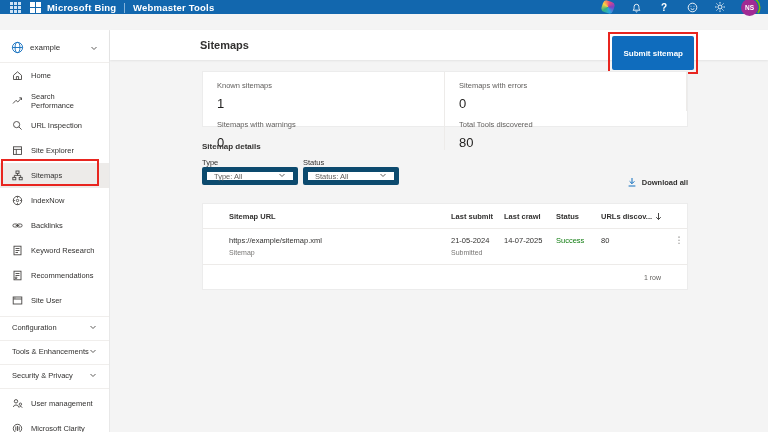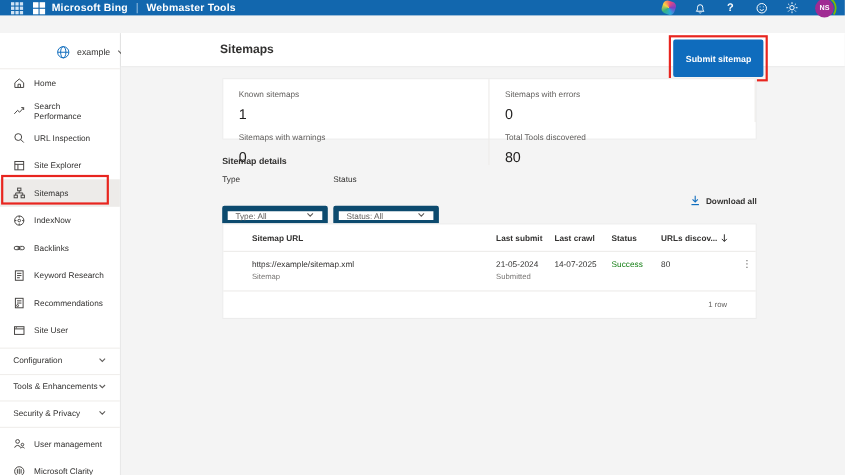--- a/index.html
+++ b/index.html
@@ -15,21 +15,21 @@
   .brand-sep { margin:0 7px; color:#9dc3e4; font-size:10px; font-weight:normal; }
   .top-icons { margin-left:auto; display:flex; align-items:center; gap:14px; }
   .tico { width:14px; height:14px; display:flex; align-items:center; justify-content:center; cursor:pointer; }
   .pinwheel { width:12px; height:12px; border-radius:4px; transform:rotate(18deg); background:conic-gradient(#e64a7e,#7d3fc5,#2ba7e0,#36b37e,#ffd23e,#e64a7e); }
   .help-glyph { font-size:10px; color:#fff; font-weight:bold; }
   .avatar { position:relative; width:17px; height:17px; border-radius:50%; background:#a02b93; display:flex; align-items:center; justify-content:center; font-size:6.5px; font-weight:bold; color:#fff; cursor:pointer; }
   .avatar svg { position:absolute; inset:-3px; }
 
   
   .sidebar { position:absolute; top:30px; left:0; width:110px; bottom:0; background:#fff; border-right:1px solid #e8e8e8; padding-top:5px; }
-  .site-selector { height:24px; display:flex; align-items:center; gap:6px; padding:0 11px; cursor:pointer;margin-left:40px; }
+  .site-selector { height:24px; display:flex; align-items:center; gap:6px; padding:0 11px; cursor:pointer; }
   .site-name { font-size:8px; color:#323130; }
   .sel-chevron { margin-left:auto; }
   .sdiv { border-top:1px solid #f0eeec; margin:3px 0 0 0; }
   .nav-item { height:25px; display:flex; align-items:center; gap:8px; padding:0 12px; font-size:7.5px; color:#323130; cursor:pointer; }
   .nav-item.selected { background:#edebe9; }
   .nicon { width:11px; height:11px; flex:0 0 11px; display:flex; align-items:center; justify-content:center; }
   .nav-section { height:20px; display:flex; align-items:center; justify-content:space-between; padding:0 12px; font-size:7.5px; color:#323130; cursor:pointer; }
   .annotation-side { position:absolute; left:1px; top:129px; width:98px; height:27px; border:2px solid #e8251f; pointer-events:none; }
 
   
@@ -41,21 +41,21 @@
 
   .stats-card { position:absolute; left:92px; top:41px; width:486px; height:56px; background:#fff; border:1px solid #ececec; display:grid; grid-template-columns:repeat(2,1fr); }
   .stat { padding:9px 0 0 14px; border-right:1px solid #edebe9; }
   .stat:last-child { border-right:none; }
   .stat-label { font-size:7.5px; color:#605e5c; }
   .stat-value { font-size:13px; color:#201f1e; margin-top:6px; }
 
   .details-heading { position:absolute; left:92px; top:112px; font-size:8px; font-weight:bold; color:#323130; }
   .filters { position:absolute; left:92px; top:128px; display:flex; gap:5px; }
   .filter-group { width:96px; }
-  .filter-label { font-size:7.5px; color:#323130; margin-bottom:20px; }
+  .filter-label { font-size:7.5px; color:#323130; margin-bottom:0; }
   .dropdown { height:18px; border:5px solid #0c4a6e; border-radius:2px; background:#fff; display:flex; align-items:center; padding:0 7px; font-size:7.5px; color:#605e5c; cursor:pointer; }
   .dropdown .chev { margin-left:auto; }
   .download-all { position:absolute; right:80px; top:147px; display:flex; align-items:center; gap:5px; cursor:pointer; }
   .download-all span { font-size:7.5px; font-weight:bold; color:#323130; }
 
   .table-card { position:absolute; left:92px; top:173px; width:486px; background:#fff; border:1px solid #ececec; }
   .trow { display:grid; grid-template-columns:222px 53px 52px 45px 70px 1fr; padding-left:26px; align-items:center; }
   .thead { height:25px; border-bottom:1px solid #edebe9; font-size:7.5px; font-weight:bold; color:#323130; }
   .th-sort { display:flex; align-items:center; gap:3px; }
   .tdata { border-bottom:1px solid #edebe9; padding-top:7px; padding-bottom:8px; align-items:start; }

